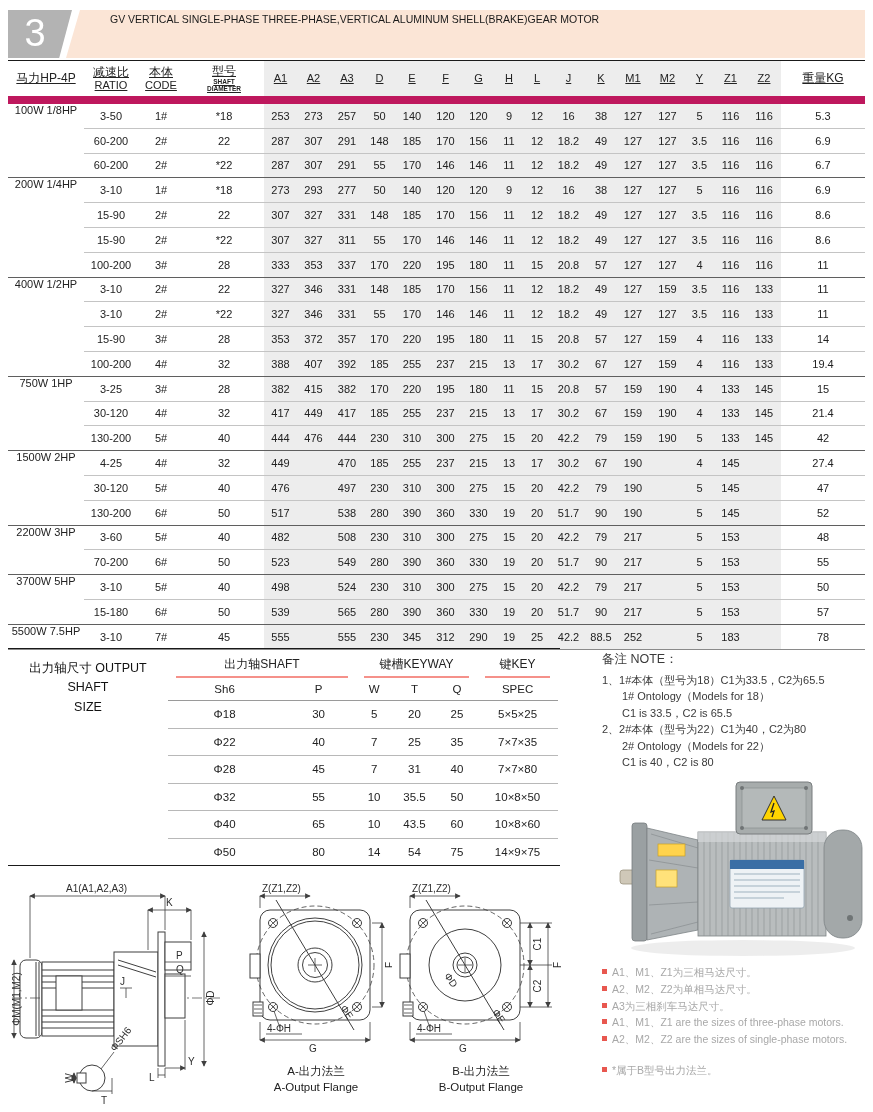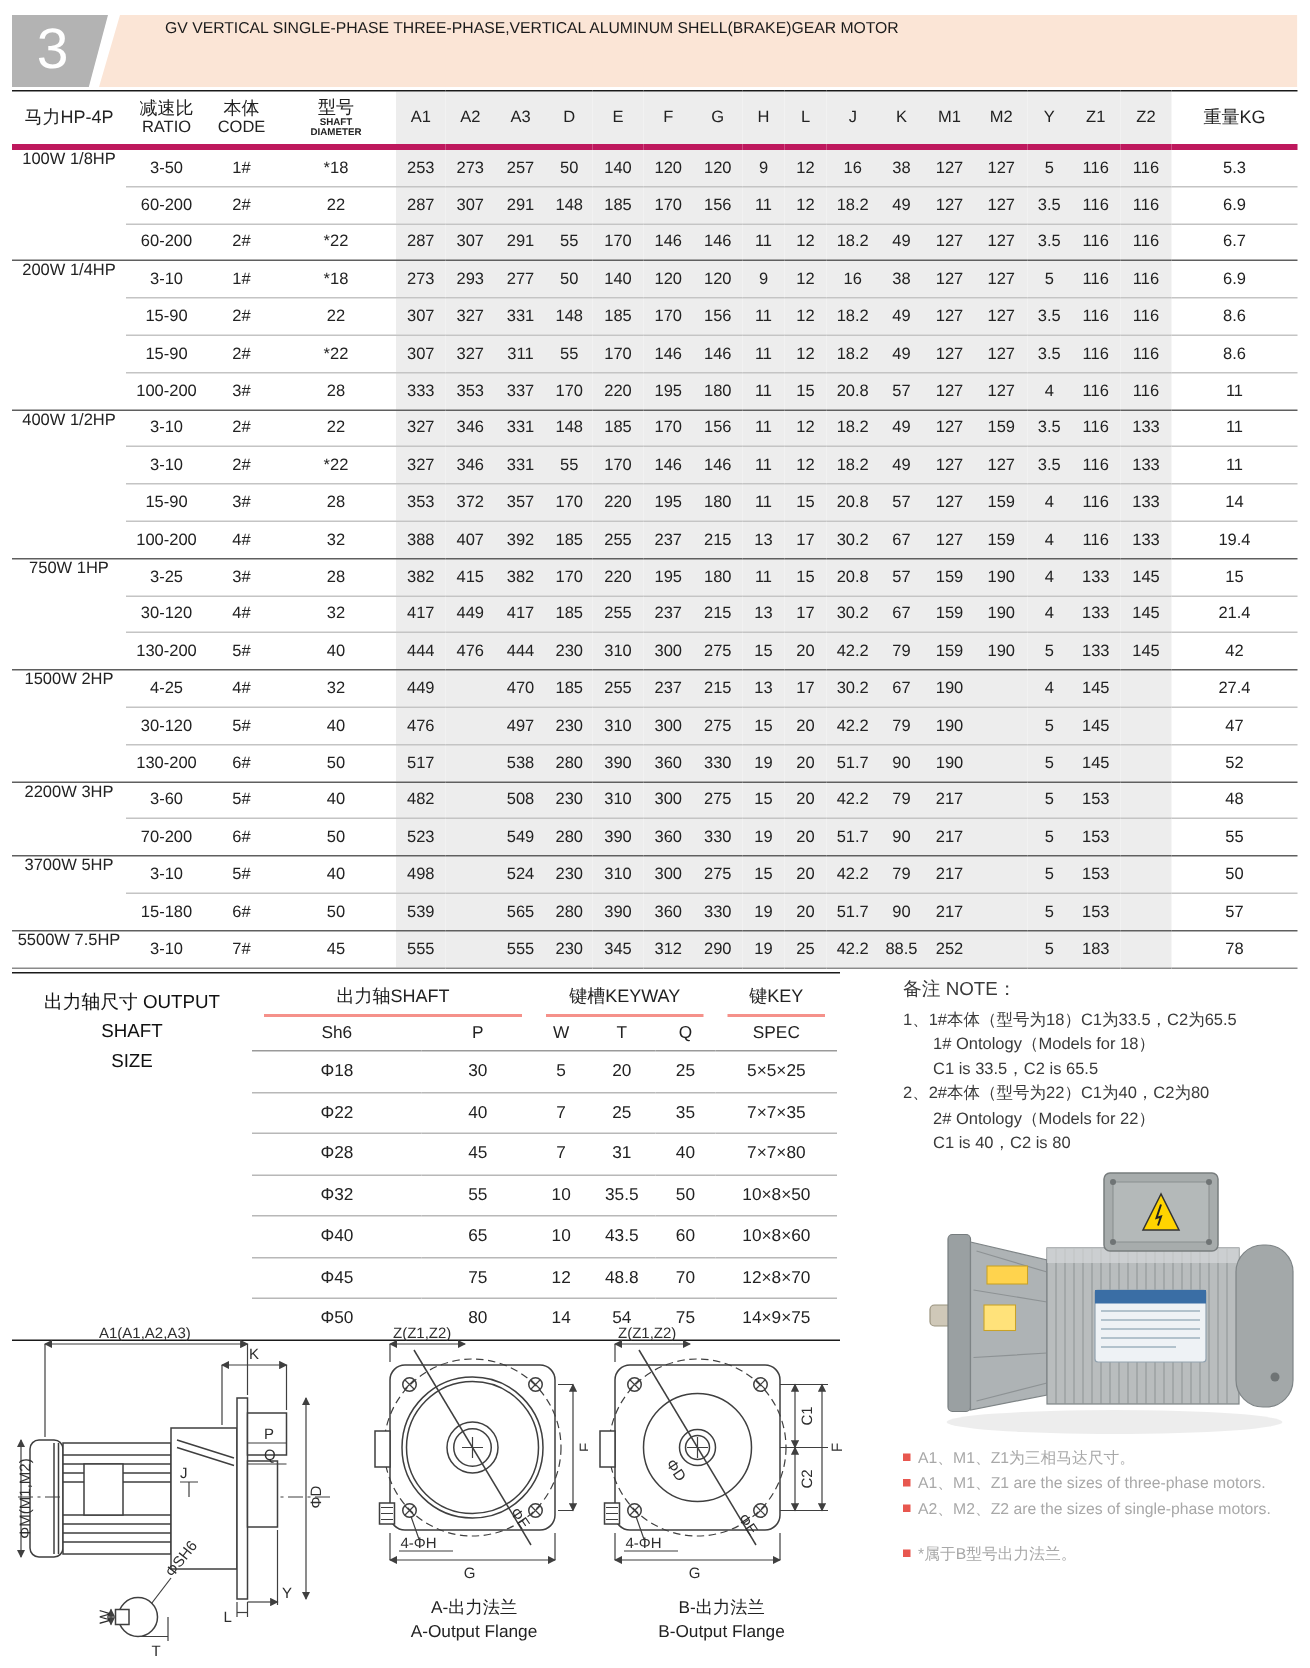--- a/index.html
+++ b/index.html
@@ -11,22 +11,22 @@
   .hdr-num{position:absolute;left:0;top:0;width:64px;height:48px;background:#b3b3b3;
            clip-path:polygon(0 0,100% 0,80% 100%,0 100%);color:#fff;font-size:38px;
            line-height:47px;text-align:center;box-sizing:border-box;padding-right:10px;}
   .hdr-banner{position:absolute;left:58px;right:0;top:0;bottom:0;background:#fbe5d6;
            clip-path:polygon(14px 0,100% 0,100% 100%,0 100%);box-sizing:border-box;padding-left:44px;}
   .hdr-title{color:#e8380d;font-size:17px;font-weight:bold;margin-top:4px;letter-spacing:.5px;}
   .hdr-sub{color:#1a1a1a;font-size:10.5px;margin-top:3px;}
 
   
   #main-table{position:absolute;top:60px;left:8px;width:857px;border-collapse:collapse;table-layout:fixed;}
-  #main-table thead th{border-top:1.5px solid #1a1a1a;border-bottom:4px solid #be185d;
-      font-weight:normal;padding:3px 0 4px;vertical-align:middle;}
+  #main-table thead th{border-top:1.5px solid #1a1a1a;border-bottom:8px solid #be185d;
+      font-weight:normal;padding:3px 0 4px;vertical-align:middle;text-decoration:underline;}
   .h-zh{font-size:12px;line-height:14px;}
   .h-en{font-size:11px;line-height:13px;}
   .h-en-sm{font-size:6.5px;line-height:7px;font-weight:bold;}
   #main-table tbody td{height:23.8px;font-size:11px;text-align:center;border-top:1px solid #c4c4c4;padding:0;}
   #main-table tbody tr.grp > td{border-top:1.2px solid #5f5f5f;}
   #main-table tbody tr:last-child td{border-bottom:1.2px solid #8a8a8a;margin-left:12px;}
   td.power{text-align:left;vertical-align:top;padding:5px 0 0 2px;background:#fff;font-size:11px;}
   td.ratio{text-align:left;padding-left:3px;}
   .shade{background:#ededed;}
   #main-table thead th.shade{background:#ededed;}
@@ -736,28 +736,20 @@
           </tr>
           <tr>
             <td>Φ40</td>
             <td>65</td>
             <td>10</td>
             <td>43.5</td>
             <td>60</td>
             <td>10×8×60</td>
           </tr>
           <tr>
-            <td>Φ45</td>
-            <td>75</td>
-            <td>12</td>
-            <td>48.8</td>
-            <td>70</td>
-            <td>12×8×70</td>
-          </tr>
-          <tr>
             <td>Φ50</td>
             <td>80</td>
             <td>14</td>
             <td>54</td>
             <td>75</td>
             <td>14×9×75</td>
           </tr>
         </tbody>
     </table>
   </div>
@@ -966,20 +958,28 @@
   </div>
 
   <div class="bullets">
     <div id="bullet-list">
         <div class="bullet">
           <span class="bmark"></span>
           <span>A1、M1、Z1为三相马达尺寸。</span>
         </div>
         <div class="bullet">
           <span class="bmark"></span>
+          <span>A2、M2、Z2为单相马达尺寸。</span>
+        </div>
+        <div class="bullet">
+          <span class="bmark"></span>
+          <span>A3为三相刹车马达尺寸。</span>
+        </div>
+        <div class="bullet">
+          <span class="bmark"></span>
           <span>A1、M1、Z1 are the sizes of three-phase motors.</span>
         </div>
         <div class="bullet">
           <span class="bmark"></span>
           <span>A2、M2、Z2 are the sizes of single-phase motors.</span>
         </div>
       </div>
     <div class="bullet bullet-foot">
       <span class="bmark"></span>
       <span>*属于B型号出力法兰。</span>

